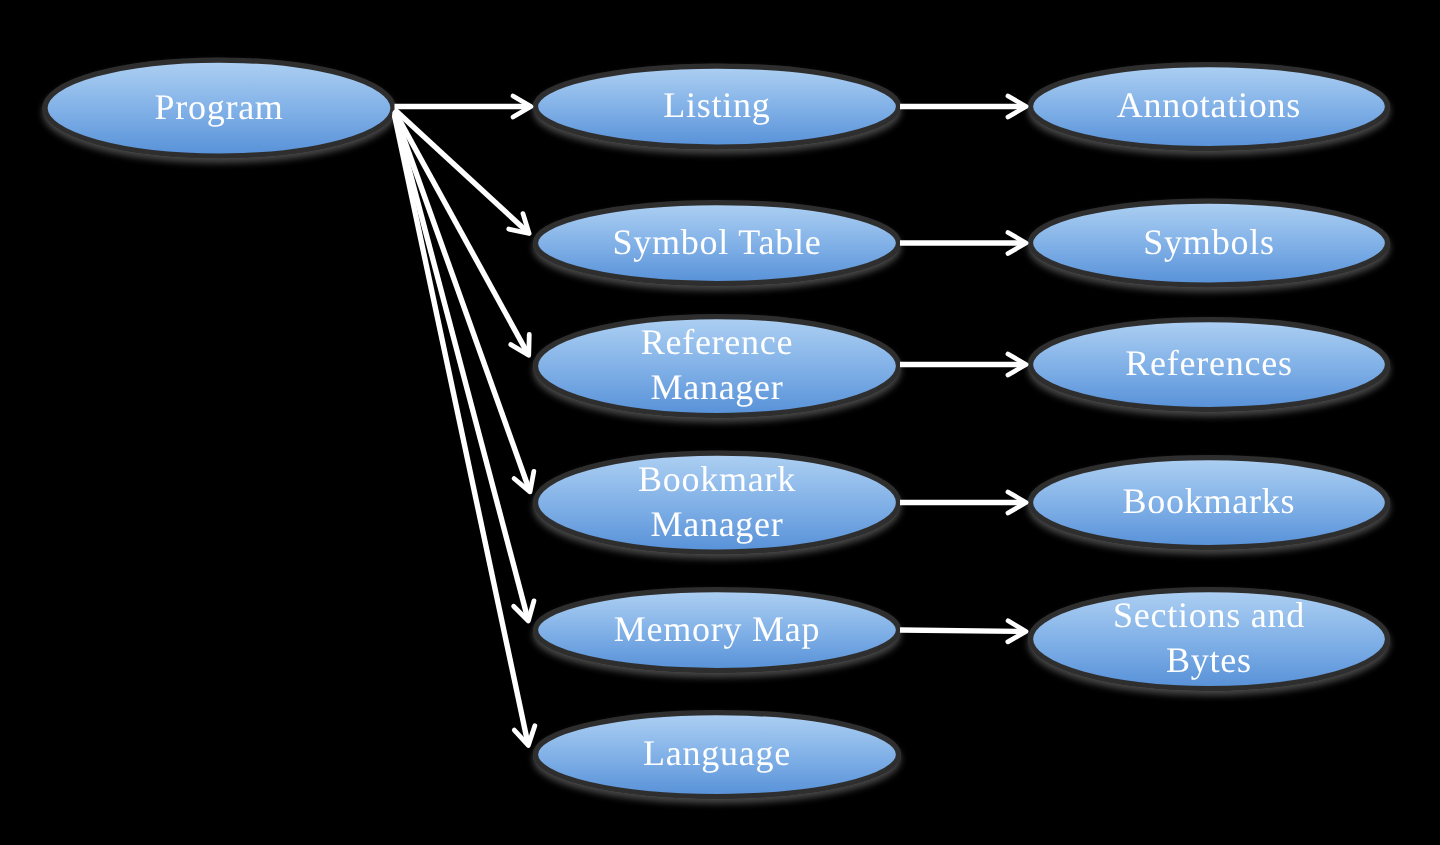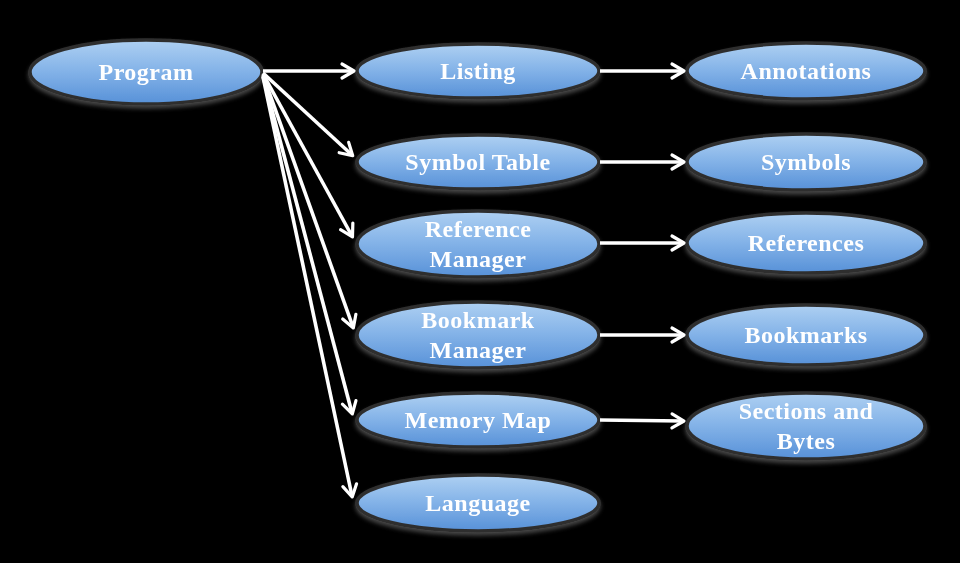--- a/index.html
+++ b/index.html
@@ -11,21 +11,20 @@
     width: 960px;
     height: 563px;
     overflow: hidden;
     font-family: "Liberation Serif", serif;
   }
   .stage {
     position: relative;
     width: 960px;
     height: 563px;
     background: #000000;
-    font-weight: bold;
   }
   svg { display: block; }
   .node-ellipse {
     stroke-width: 3.5px;
   }
   .node-label {
     font-family: "Liberation Serif", serif;
     font-size: 24px;
     letter-spacing: 0.5px;
   }

